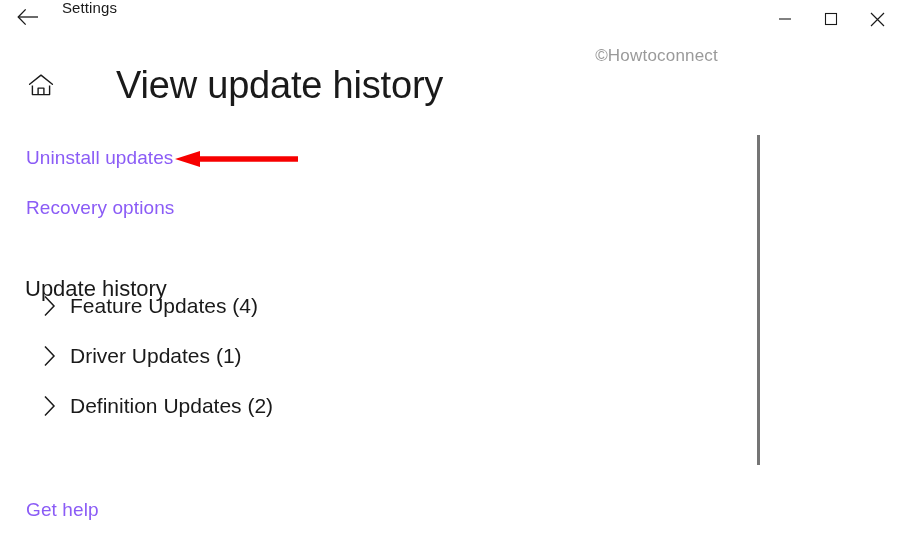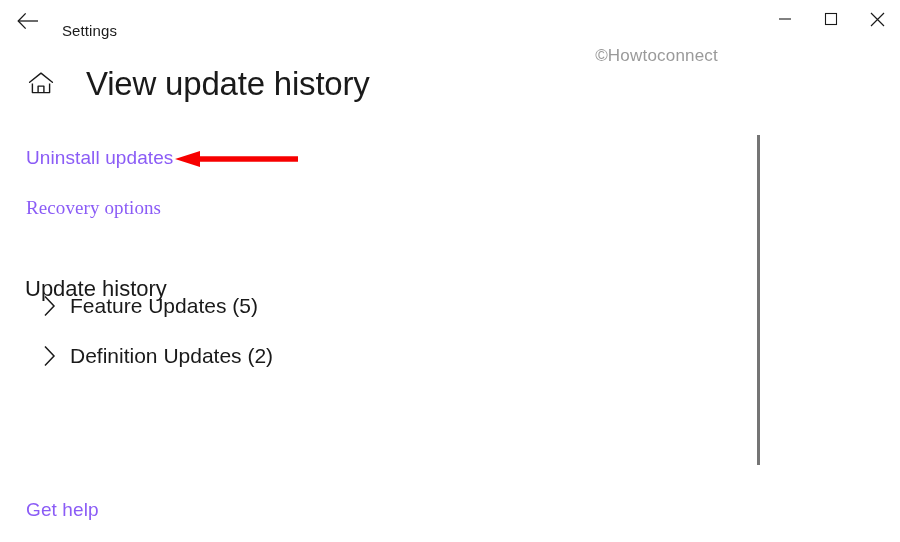--- a/index.html
+++ b/index.html
@@ -19,21 +19,21 @@
   }
 
   
   .titlebar {
     position: absolute;
     top: 0; left: 0;
     width: 900px;
     height: 38px;
     background: #ffffff;
     display: flex;
-    align-items: flex-end;
+    align-items: flex-start;
   }
   .back-button {
     width: 44px;
     height: 34px;
     margin-left: 6px;
     display: flex;
     align-items: center;
     justify-content: center;
     cursor: default;
   }
@@ -86,22 +86,22 @@
   .home-icon {
     width: 34px;
     height: 34px;
     display: flex;
     align-items: center;
     justify-content: center;
     flex: none;
   }
   .home-icon svg { display: block; }
   .page-title {
-    margin-left: 28px;
-    font-size: 33px;
+    margin-left: 58px;
+    font-size: 38px;
     font-weight: 400;
     line-height: 1;
     color: #1a1a1a;
     white-space: nowrap;
     letter-spacing: -0.2px;
   }
 
   
   .content {
     position: absolute;
@@ -114,21 +114,21 @@
     position: absolute;
     left: 26px;
     font-size: 19px;
     color: #8b5cf6;
     text-decoration: none;
     white-space: nowrap;
     cursor: default;
     letter-spacing: 0.1px;
   }
   .link-uninstall { top: 147px; }
-  .link-recovery  { top: 197px; font-family: Liberation Serif, serif; }
+  .link-recovery  { top: 197px; }
   .link-gethelp   { top: 499px; }
 
   
   .annotation-arrow {
     position: absolute;
     left: 174px;
     top: 148px;
     width: 124px;
     height: 22px;
     pointer-events: none;
@@ -270,30 +270,38 @@
   <div class="section-heading heading-update-history">Update history</div>
 
   <div class="expander-list">
 
     <div class="expander">
       <span class="expander-chevron">
         <svg width="14" height="22" viewBox="0 0 14 22" fill="none">
           <path d="M2.5 2 L11 11 L2.5 20" stroke="#1a1a1a" stroke-width="1.5" stroke-linecap="square" fill="none"></path>
         </svg>
       </span>
-      <span class="expander-label">Feature Updates (5)</span>
-    </div>
-
+      <span class="expander-label">Feature Updates (4)</span>
+    </div>
 
     <div class="expander">
       <span class="expander-chevron">
         <svg width="14" height="22" viewBox="0 0 14 22" fill="none">
           <path d="M2.5 2 L11 11 L2.5 20" stroke="#1a1a1a" stroke-width="1.5" stroke-linecap="square" fill="none"></path>
         </svg>
       </span>
+      <span class="expander-label">Driver Updates (1)</span>
+    </div>
+
+    <div class="expander">
+      <span class="expander-chevron">
+        <svg width="14" height="22" viewBox="0 0 14 22" fill="none">
+          <path d="M2.5 2 L11 11 L2.5 20" stroke="#1a1a1a" stroke-width="1.5" stroke-linecap="square" fill="none"></path>
+        </svg>
+      </span>
       <span class="expander-label">Definition Updates (2)</span>
     </div>
 
   </div>
 
 
   <a class="link link-gethelp">Get help</a>
 
   <div class="scrollbar-track">
     <div class="scrollbar-thumb"></div>

